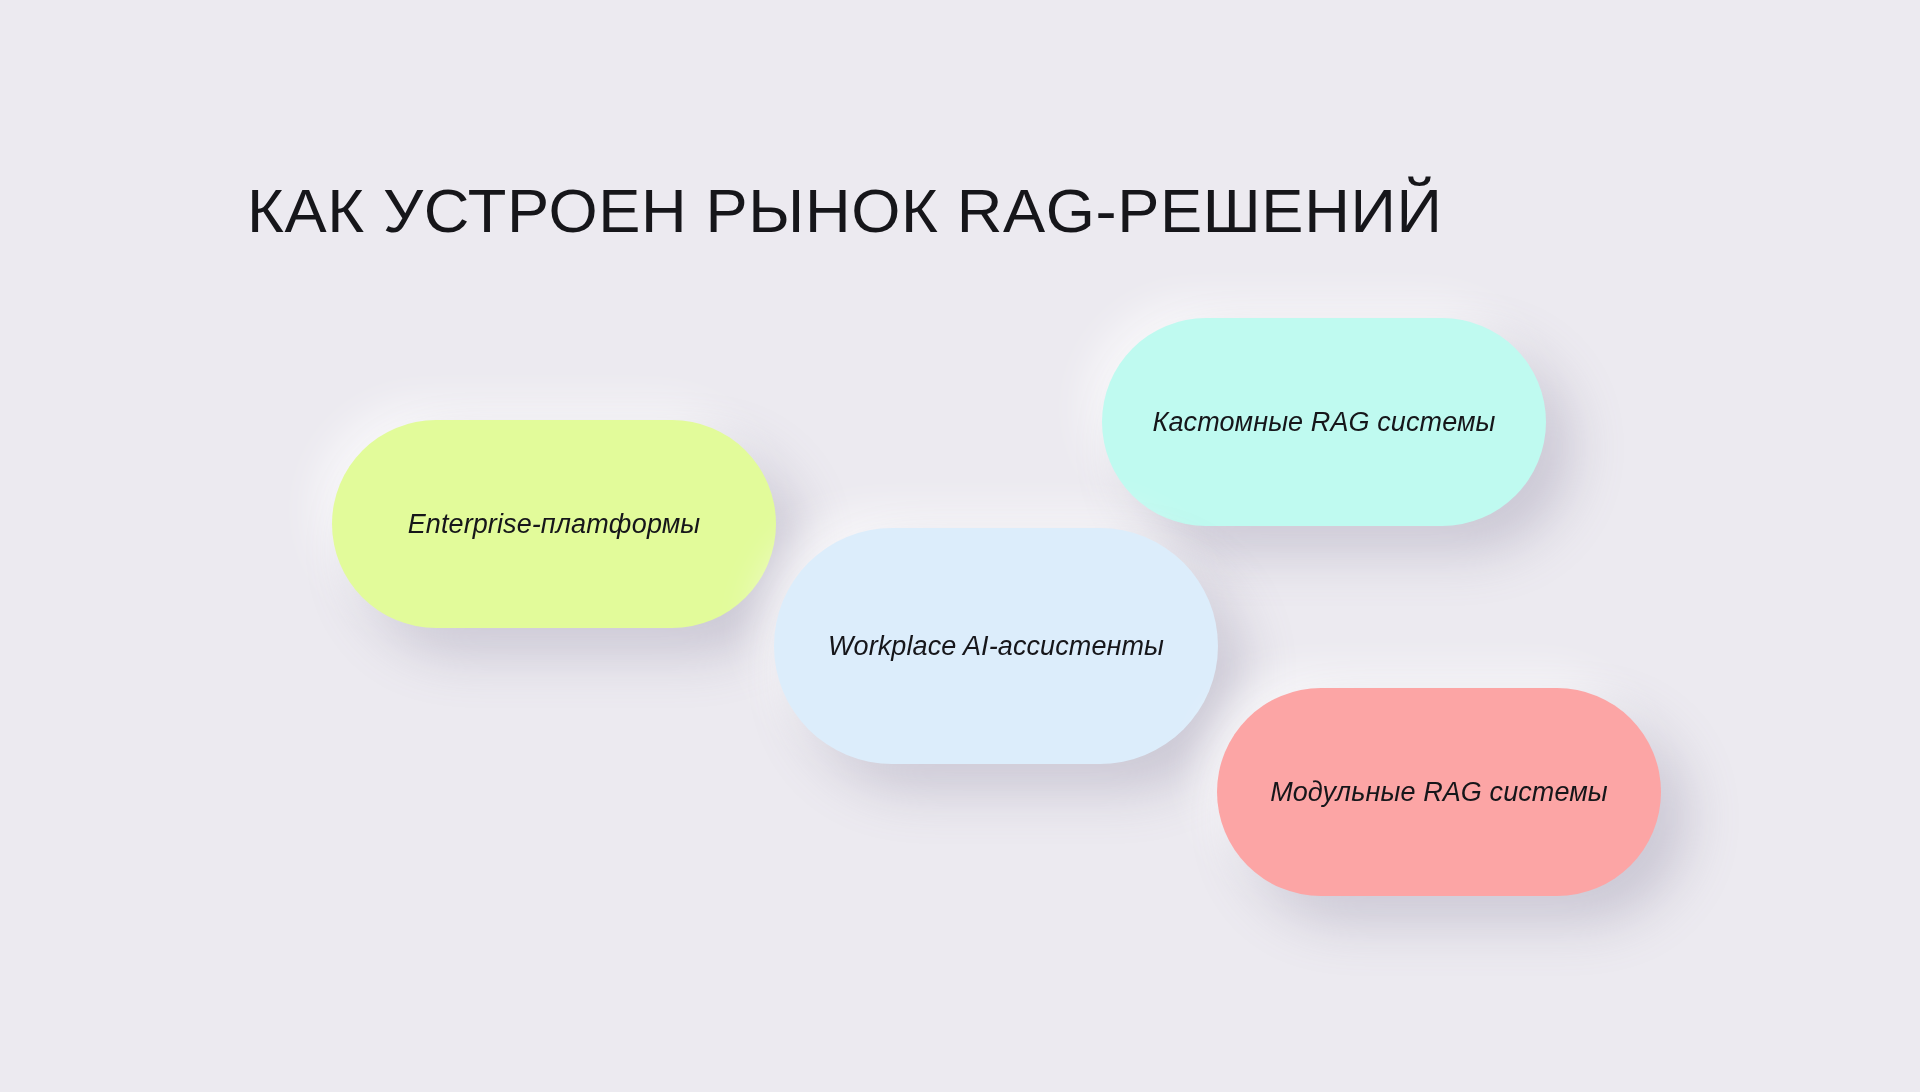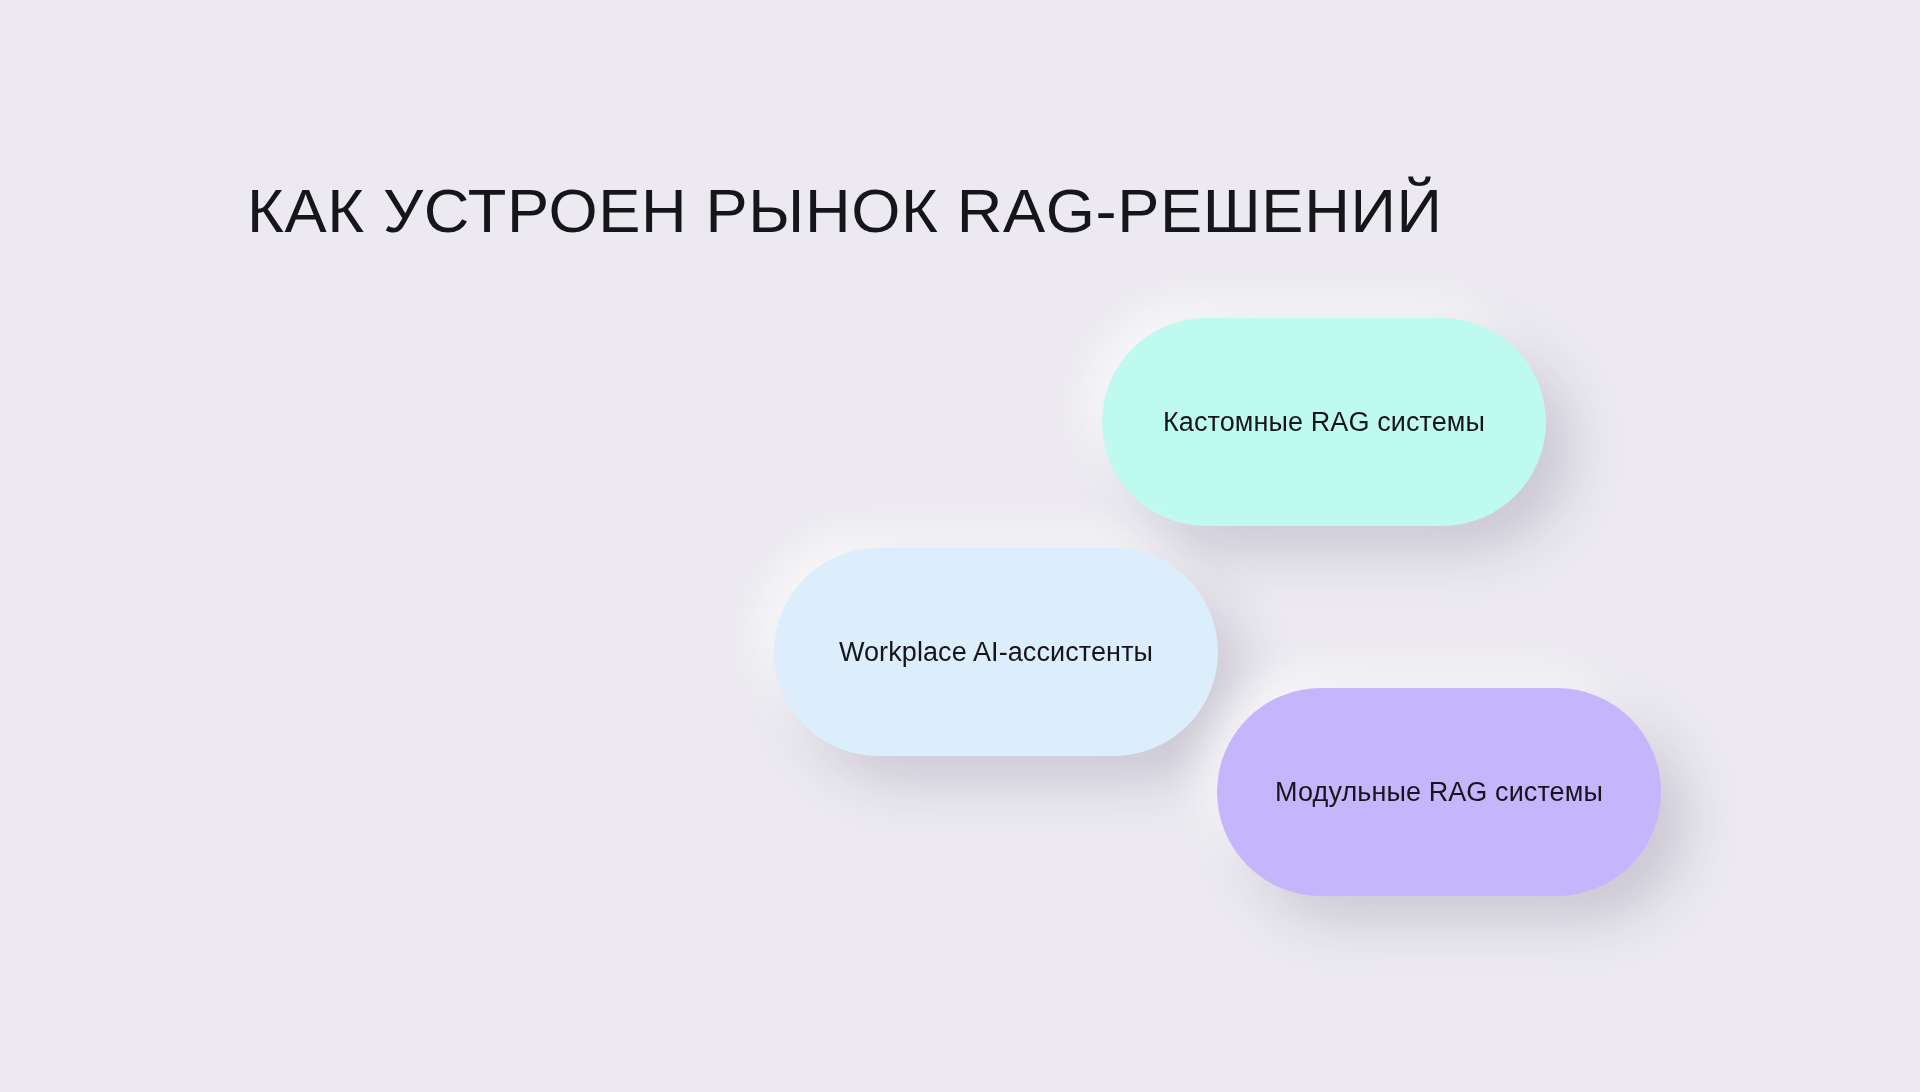--- a/index.html
+++ b/index.html
@@ -50,20 +50,21 @@
     border-radius: 999px;
     padding: 0 34px;
     color: #16161a;
     font-size: 27px;
     line-height: 1.35;
     font-weight: 400;
     letter-spacing: 0.1px;
     box-shadow:
       26px 26px 52px rgba(126, 120, 148, 0.30),
       -14px -14px 42px rgba(255, 255, 255, 0.72);
+    font-style: italic;
   }
 
   .pill .pill-label {
     display: block;
     width: 100%;
   }
 
   
   #pill-enterprise {
     left: 298px;
@@ -72,23 +73,23 @@
     height: 208px;
   }
   #pill-custom-rag {
     left: 1068px;
     top: 318px;
     width: 444px;
     height: 208px;
   }
   #pill-workplace {
     left: 740px;
-    top: 548px;
+    top: 528px;
     width: 444px;
-    height: 208px;
+    height: 236px;
   }
   #pill-saas {
     left: 372px;
     top: 735px;
     width: 444px;
     height: 208px;
   }
   #pill-modular {
     left: 1183px;
     top: 688px;
@@ -96,27 +97,30 @@
     height: 208px;
   }
 </style>
 </head>
 <body style="background: rgb(236, 234, 240);">
 
 <div id="slide" style="background: rgb(236, 234, 240); margin-left: 34px;">
 
   <h1 id="slide-title" style="color: rgb(22, 22, 26);">КАК УСТРОЕН РЫНОК RAG-РЕШЕНИЙ</h1>
 
+  <div class="pill" id="pill-enterprise" style="background-color: rgb(226, 251, 154);">
+    <span class="pill-label">Enterprise-платформы</span>
+  </div>
 
   <div class="pill" id="pill-custom-rag" style="background-color: rgb(191, 250, 240);">
     <span class="pill-label">Кастомные RAG системы</span>
   </div>
 
   <div class="pill" id="pill-workplace" style="background-color: rgb(220, 237, 251);">
     <span class="pill-label">Workplace AI-ассистенты</span>
   </div>
 
 
-  <div class="pill" id="pill-modular" style="background-color: #c4b5fd;">
+  <div class="pill" id="pill-modular" style="background-color: #fca5a5;">
     <span class="pill-label">Модульные RAG системы</span>
   </div>
 
 </div>
 
 </body></html>

